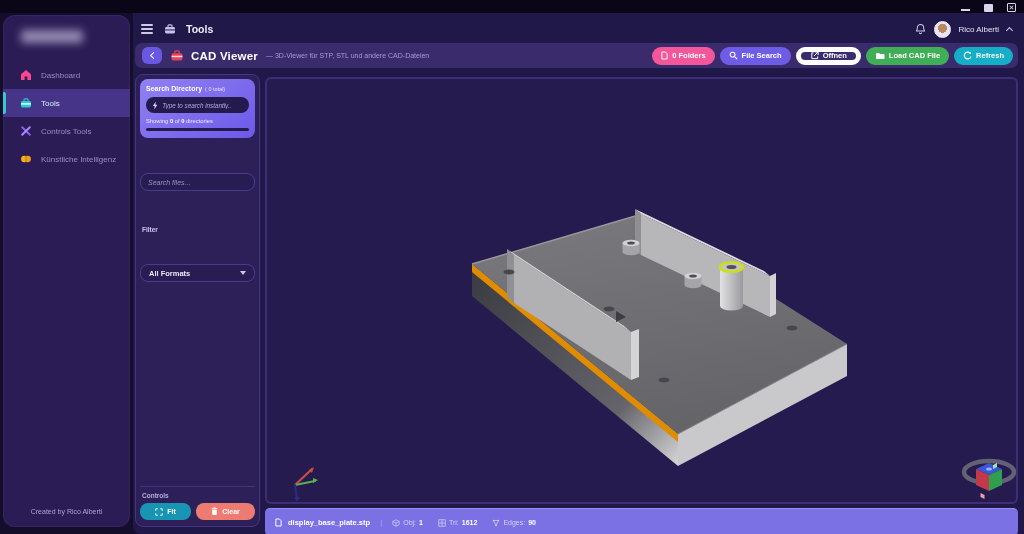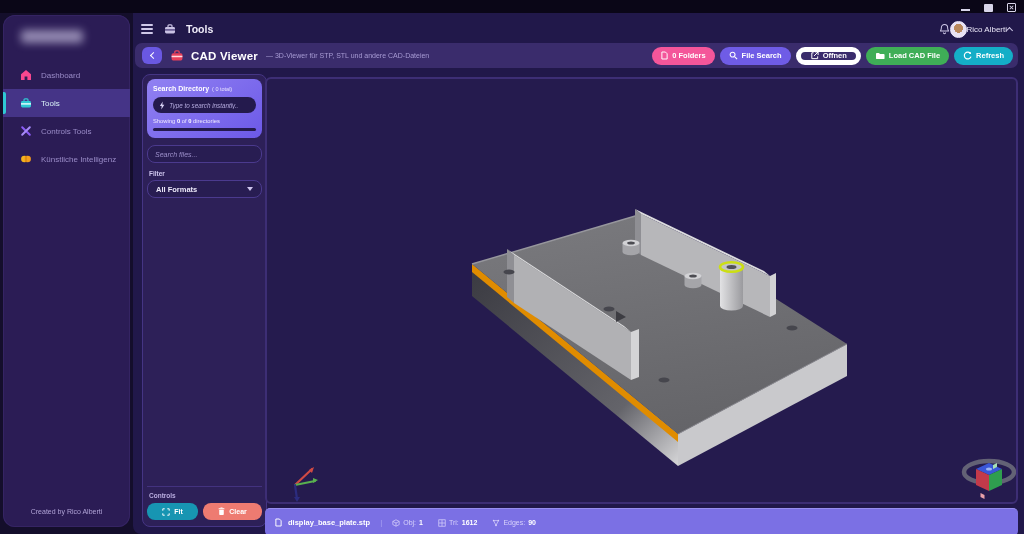--- a/index.html
+++ b/index.html
@@ -30,21 +30,21 @@
   .sidebar-footer { margin-top:auto; padding:10px 0 12px; text-align:center; color:#b0a3d6; font-size:7px; }
 
   
   .main-bg { left:133px; top:13px; width:891px; height:521px; background:#21184a; border-radius:0 0 0 8px; }
 
   
   .topbar { left:135px; top:17px; width:883px; height:24px; display:flex; align-items:center; }
   .hamburger { width:12px; display:flex; flex-direction:column; gap:2.4px; margin-left:6px; cursor:pointer; }
   .hamburger span { height:1.6px; background:#cfc9e8; border-radius:1px; }
   .topbar-title { color:#f0edfa; font-size:10.5px; font-weight:bold; margin-left:9px; }
-  .topbar-right { margin-left:auto; display:flex; align-items:center; padding-right:6px; }
+  .topbar-right { margin-left:auto; display:flex; align-items:center; gap:8px; padding-right:6px; }
   .avatar { width:17px; height:17px; border-radius:50%; border:1.5px solid #efeaff;
             background:radial-gradient(circle at 50% 42%, #b9885c 0 38%, #e9e2f2 39%); }
   .user-name { color:#e8e4f6; font-size:8px; }
   .chev-up { width:5px; height:5px; border-left:1.5px solid #cfc9e8; border-top:1.5px solid #cfc9e8; transform:rotate(45deg); margin-top:2px; }
 
   
   .subheader { left:135px; top:43px; width:883px; height:25px; background:#3a2c6c; border-radius:7px;
                display:flex; align-items:center; padding:0 5px 0 7px; }
   .back-btn { width:20px; height:17px; background:#6a58e2; border-radius:6px; display:flex; align-items:center; justify-content:center; cursor:pointer; }
   .chev-left { width:5px; height:5px; border-left:1.6px solid #fff; border-bottom:1.6px solid #fff; transform:rotate(45deg); margin-left:2px; }
@@ -53,22 +53,22 @@
   .hdr-actions { margin-left:auto; display:flex; gap:5px; }
   .pill { height:18px; border-radius:9px; display:flex; align-items:center; gap:4px; padding:0 9px;
           color:#fff; font-size:7.5px; font-weight:bold; cursor:pointer; white-space:nowrap; }
   .pill-pink { background:#f4569a; }
   .pill-purple { background:#6f5ce6; }
   .pill-ghost { background:transparent; border:5px solid #ffffff; }
   .pill-green { background:#3fae57; }
   .pill-teal { background:#14aec7; }
 
   
-  .panel { left:142px; top:74px; width:125px; height:453px; background:#2d2058; border:1px solid #453584;
-           border-radius:8px; display:flex; flex-direction:column; padding:4px; }
+  .panel { left:135px; top:74px; width:125px; height:453px; background:#2d2058; border:1px solid #453584;
+           border-radius:8px; display:flex; flex-direction:column; padding:4px;gap:28px; }
   .search-card { background:linear-gradient(145deg,#9181f2,#6c59e8); border-radius:8px; padding:6px 6px 7px; }
   .sc-title-row { display:flex; align-items:baseline; gap:3px; }
   .sc-title { color:#fff; font-size:7px; font-weight:bold; }
   .sc-count { color:#e7e2ff; font-size:5.5px; }
   .sc-input { margin-top:5px; height:16px; background:#241a4d; border-radius:9px; display:flex; align-items:center; padding:0 6px; gap:4px; }
   .sc-input input { background:transparent; border:none; outline:none; width:100%; color:#cfc8ee;
                     font-size:6.3px; font-style:italic; font-family:"Liberation Sans", sans-serif; }
   .sc-input input::placeholder { color:#b5abdf; }
   .sc-showing { margin-top:5px; color:#efeaff; font-size:5.8px; }
   .sc-showing b { color:#fff; }

